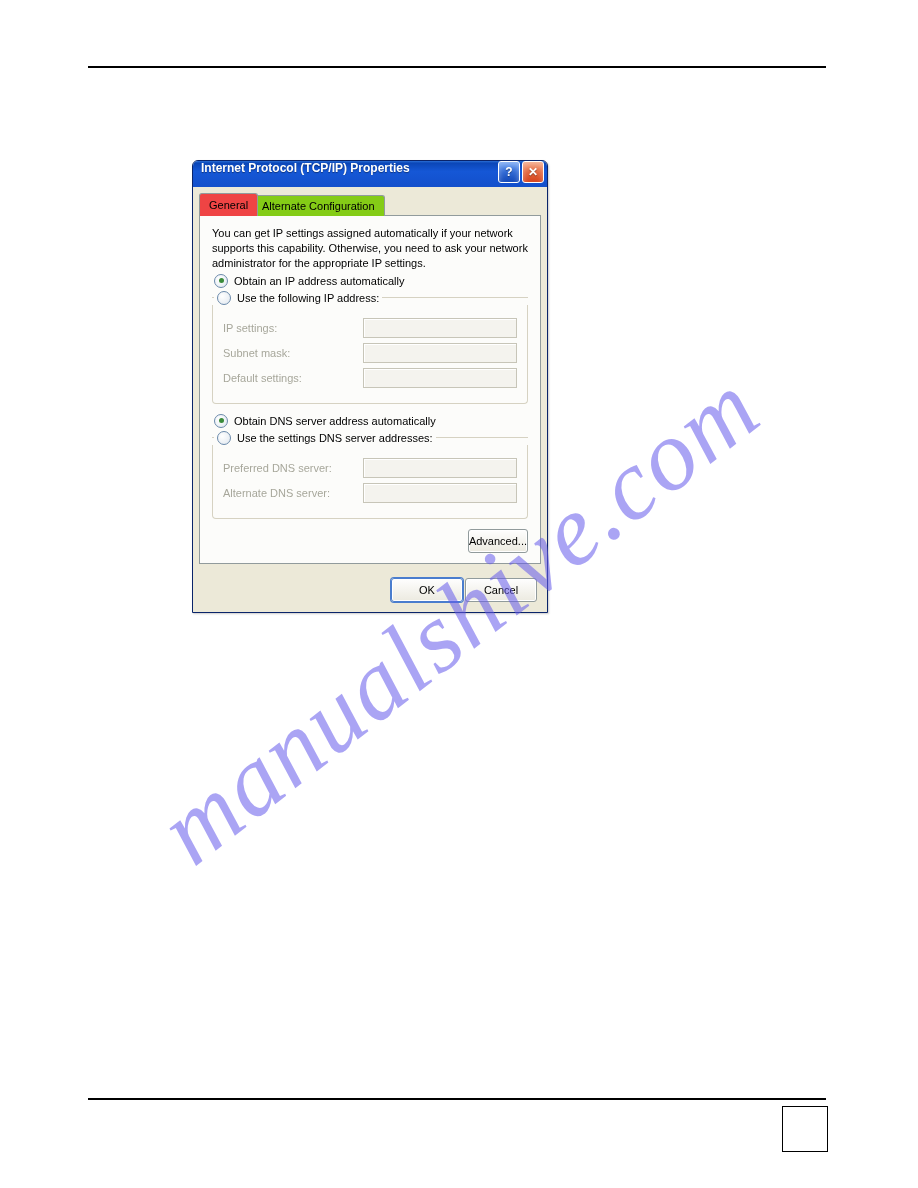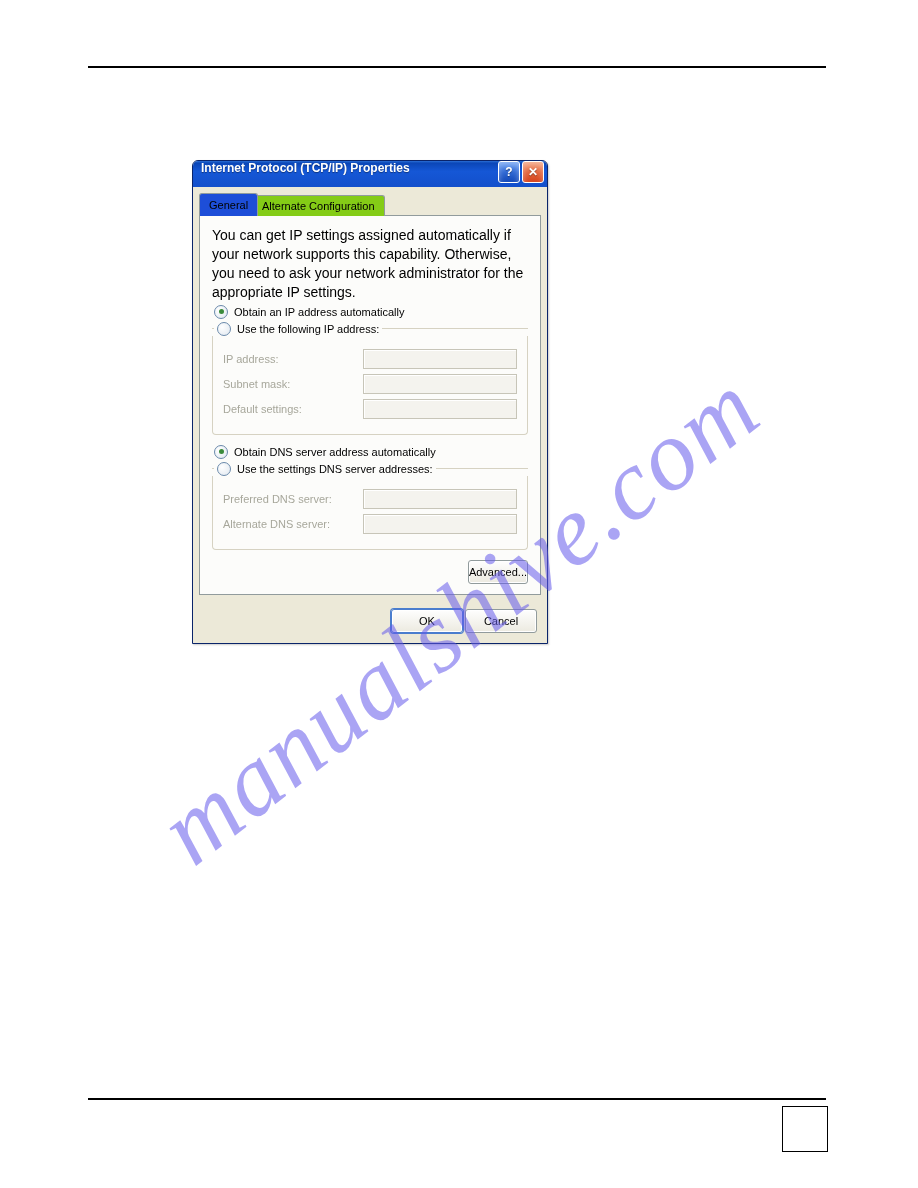--- a/index.html
+++ b/index.html
@@ -118,31 +118,31 @@
     background: #ece9d8;
     border: 1px solid #919b9c;
     border-bottom: none;
     border-radius: 3px 3px 0 0;
     font-size: 11px;
     display: flex;
     align-items: center;
     padding: 0 9px;
     color: #000;
   }
-  .tab.active { left: 0; z-index: 2; background: #1d4ed8; }
+  .tab.active { left: 0; z-index: 2; background: #ef4444; }
   .tab.inactive { left: 53px; z-index: 1; top: 2px; height: 20px; background: #84cc16; }
   .tabbody {
     margin: 0 6px 6px 6px;
     border: 1px solid #919b9c;
     background: #fcfcfa;
     padding: 10px 12px 10px 12px;
     position: relative;
   }
   .desc {
-    font-size: 14px;
+    font-size: 11px;
     color: #000;
     line-height: 1.35;
     margin-bottom: 0;
   }
 
   .radio-row {
     display: flex;
     align-items: center;
     font-size: 11px;
     color: #000;
@@ -276,21 +276,21 @@
       <span class="fieldset-legend">
         <span class="radio-row" style="margin:0">
           <span class="radio"></span>
           <span>Use the following IP address:</span>
         </span>
       </span>
       <span class="line-right"></span>
     </div>
     <div class="fieldset">
       <div class="field-row">
-        <span class="field-label">IP address:</span>
+        <span class="field-label">IP settings:</span>
         <span class="field-input"></span>
       </div>
       <div class="field-row">
         <span class="field-label">Subnet mask:</span>
         <span class="field-input"></span>
       </div>
       <div class="field-row">
         <span class="field-label">Default settings:</span>
         <span class="field-input"></span>
       </div>

